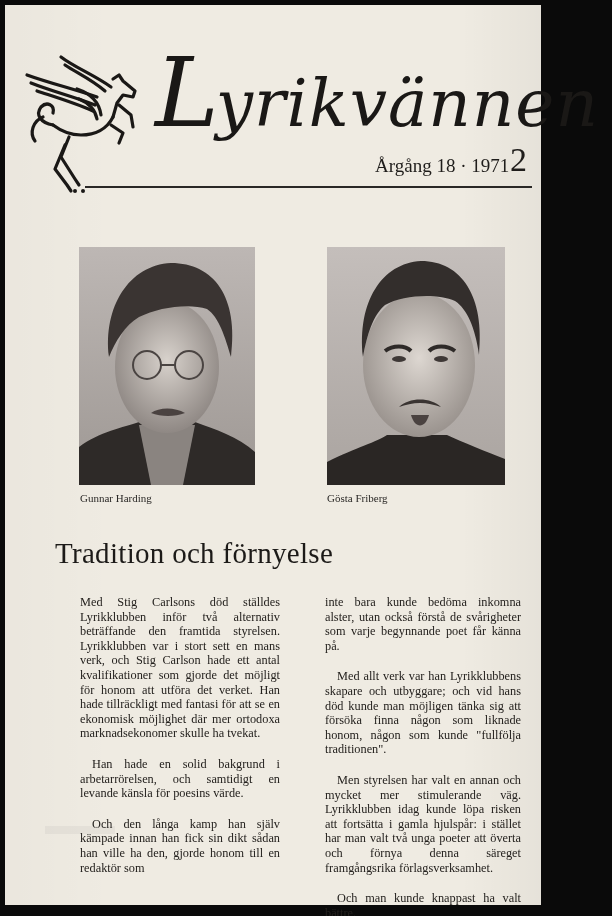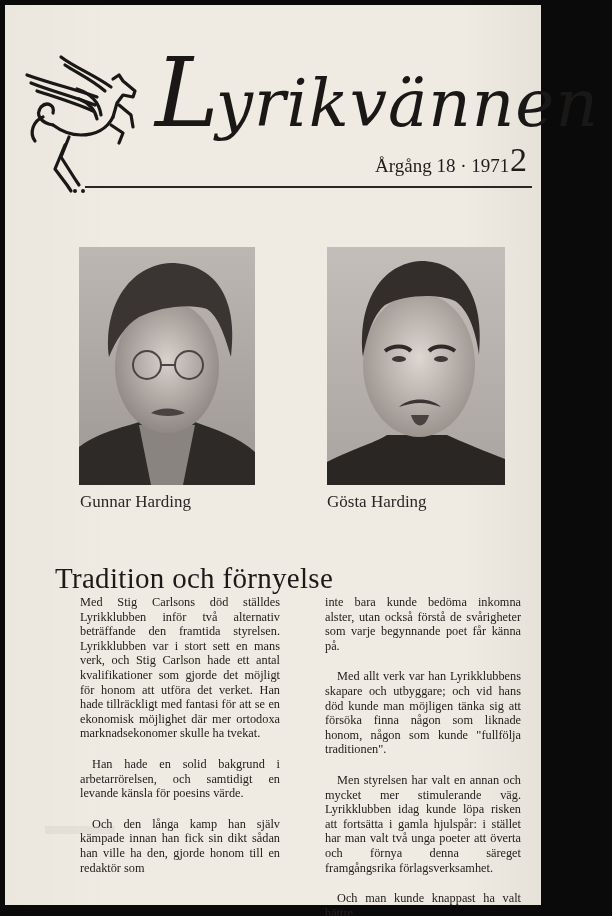--- a/index.html
+++ b/index.html
@@ -33,26 +33,26 @@
     position: absolute; left: 80px; top: 181px; width: 447px; height: 2px;
     background: #2a2826;
   }
   .photo {
     position: absolute; width: 176px; height: 238px;
     background: #6b6765; overflow: hidden;
   }
   .photo1 { left: 74px; top: 242px; }
   .photo2 { left: 322px; top: 242px; width: 178px; }
   .caption {
-    position: absolute; font-size: 17px; color: #2a2826;
+    position: absolute; font-size: 11px; color: #2a2826;
   }
   .cap1 { left: 75px; top: 487px; }
   .cap2 { left: 322px; top: 487px; }
   .headline {
-    position: absolute; left: 50px; top: 557px;
+    position: absolute; left: 50px; top: 532px;
     font-size: 29px; color: #1c1a18; letter-spacing: 0.3px;
   }
   .col {
     position: absolute; width: 232px; font-size: 12.3px; line-height: 14.6px;
     color: #24211e; text-align: justify;
   }
   .col p { margin: 16px; text-indent: 12px; }
   .col p.first { text-indent: 0; }
   .col1 { left: 59px; top: 574px; }
   .col2 { left: 304px; top: 574px; width: 228px; }
@@ -144,21 +144,21 @@
       <ellipse cx="92" cy="118" rx="56" ry="72" fill="url(#face2)"></ellipse>
       <path d="M36 110 C30 55 55 16 94 14 C135 14 158 50 152 108 C148 80 140 62 128 54 C110 46 76 48 58 58 C46 68 40 88 36 110 Z" fill="#332e2c"></path>
       <path d="M58 104 C66 98 78 98 84 104" stroke="#2e2a28" stroke-width="4" fill="none"></path>
       <path d="M102 104 C108 98 120 98 128 104" stroke="#2e2a28" stroke-width="4" fill="none"></path>
       <ellipse cx="72" cy="112" rx="7" ry="3" fill="#3e3836"></ellipse>
       <ellipse cx="114" cy="112" rx="7" ry="3" fill="#3e3836"></ellipse>
       <path d="M72 160 C82 150 104 150 114 160 C108 158 100 156 93 156 C86 156 78 158 72 160 Z" fill="#3a3432"></path>
       <path d="M84 168 C88 182 98 182 102 168 Z" fill="#4a4240"></path>
     </svg>
   </div>
-  <div class="caption cap2">Gösta Harding</div>
+  <div class="caption cap2">Gösta Friberg</div>
 
   <h1 class="headline" style="margin:0;font-weight:normal;">Tradition och förnyelse</h1>
 
   <div class="col col1">
     <p class="first">Med Stig Carlsons död ställdes Lyrikklubben inför två alternativ beträffande den framtida styrelsen. Lyrikklubben var i stort sett en mans verk, och Stig Carlson hade ett antal kvalifikationer som gjorde det möjligt för honom att utföra det verket. Han hade tillräckligt med fantasi för att se en ekonomisk möjlighet där mer ortodoxa marknadsekonomer skulle ha tvekat.</p>
     <p>Han hade en solid bakgrund i arbetarrörelsen, och samtidigt en levande känsla för poesins värde.</p>
     <p>Och den långa kamp han själv kämpade innan han fick sin dikt sådan han ville ha den, gjorde honom till en redaktör som</p>
   </div>
 
   <div class="col col2">

